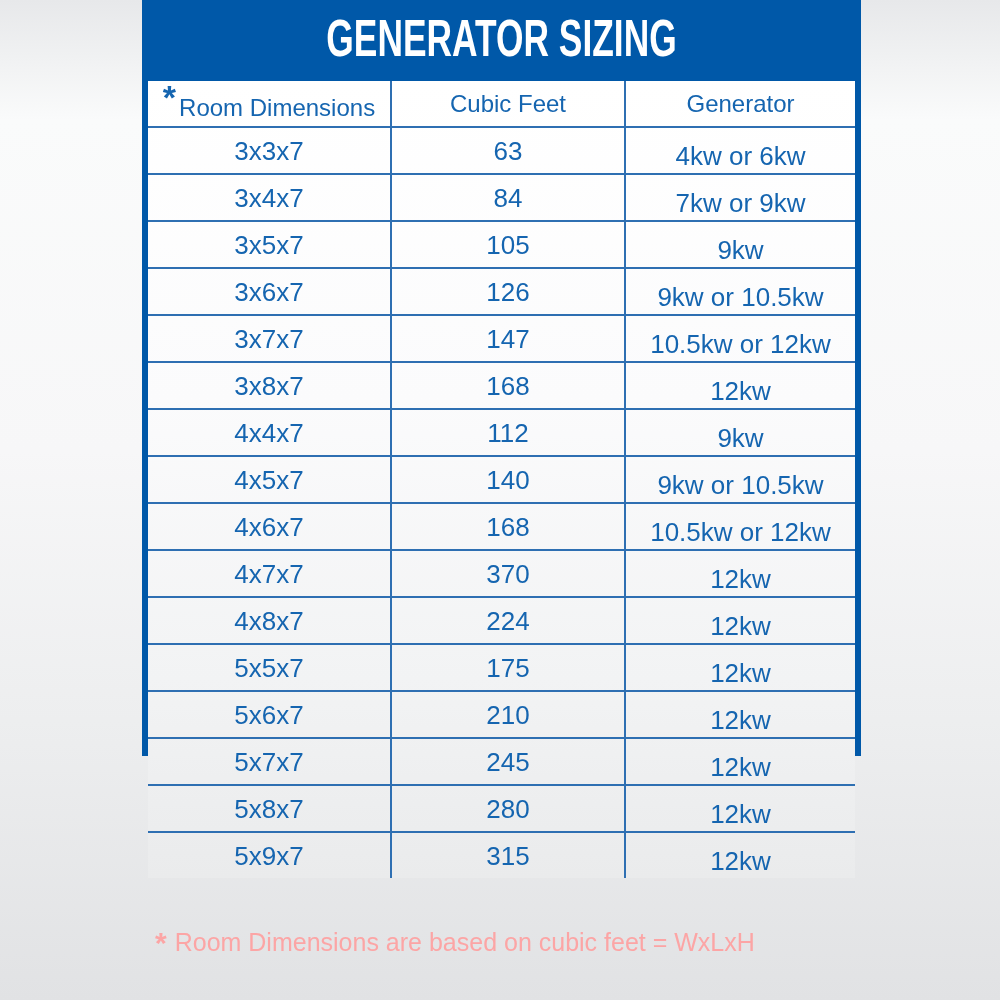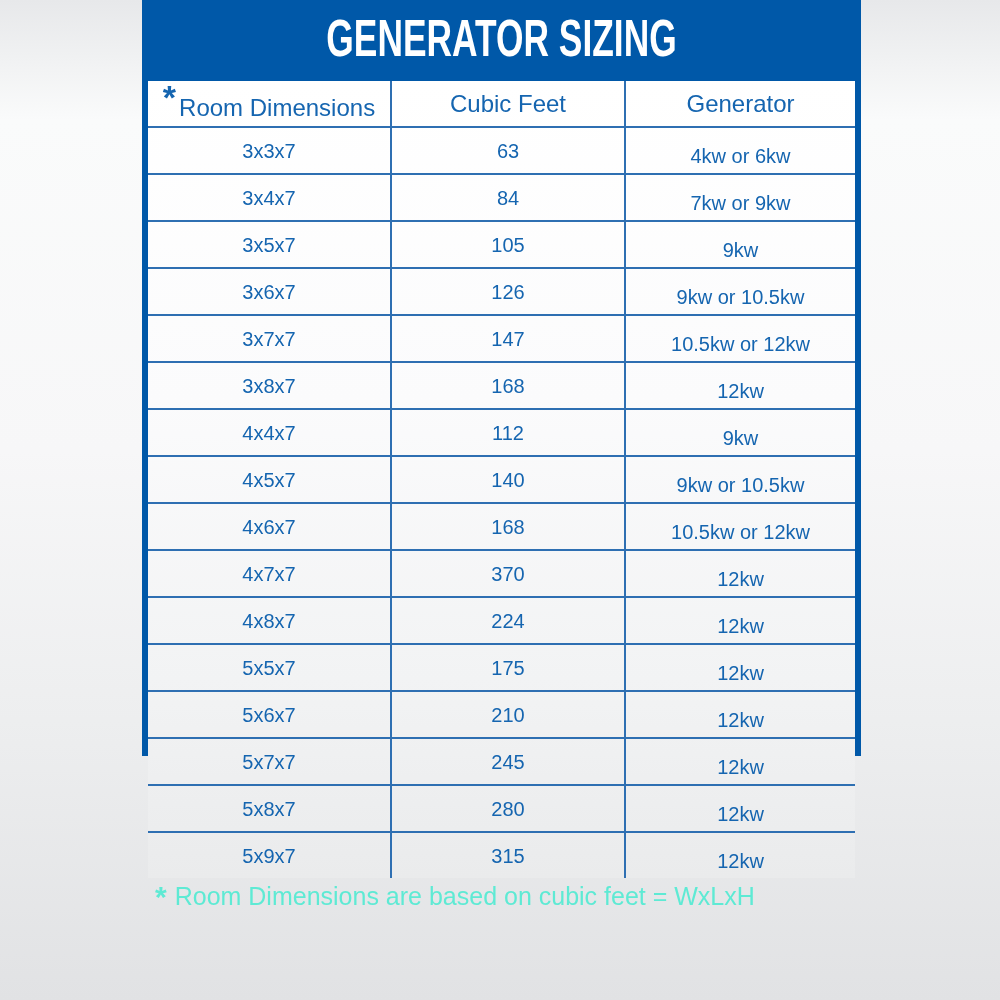--- a/index.html
+++ b/index.html
@@ -58,40 +58,40 @@
   col.c2 { width: 234px; }
   col.c3 { width: 230px; }
   table.sizing th,
   table.sizing td {
     border: 2px solid #2e6fb2;
     height: 45px;
     padding: 0;
     text-align: center;
     vertical-align: middle;
     color: #1565b0;
-    font-size: 20px;
+    font-size: 26px;
     font-weight: normal;
     line-height: 1;
   }
   table.sizing thead th { font-size: 24px; text-align: center; }
   .hdr-asterisk {
     display: inline-block;
     font-size: 34px;
     font-weight: bold;
     position: relative;
     top: -7px;
     margin-right: 3px;
   }
   
   table.sizing tbody td:nth-child(3) { padding-top: 11px; height: 34px; }
   .footnote {
     position: absolute;
     left: 13px;
-    top: 880px;
-    color: #5eead4;
+    top: 926px;
+    color: #fca5a5;
     font-size: 25px;
     line-height: 32px;
     white-space: nowrap;
   }
   .fn-asterisk {
     display: inline-block;
     font-size: 30px;
     font-weight: bold;
     vertical-align: -2px;
     margin-right: 8px;

